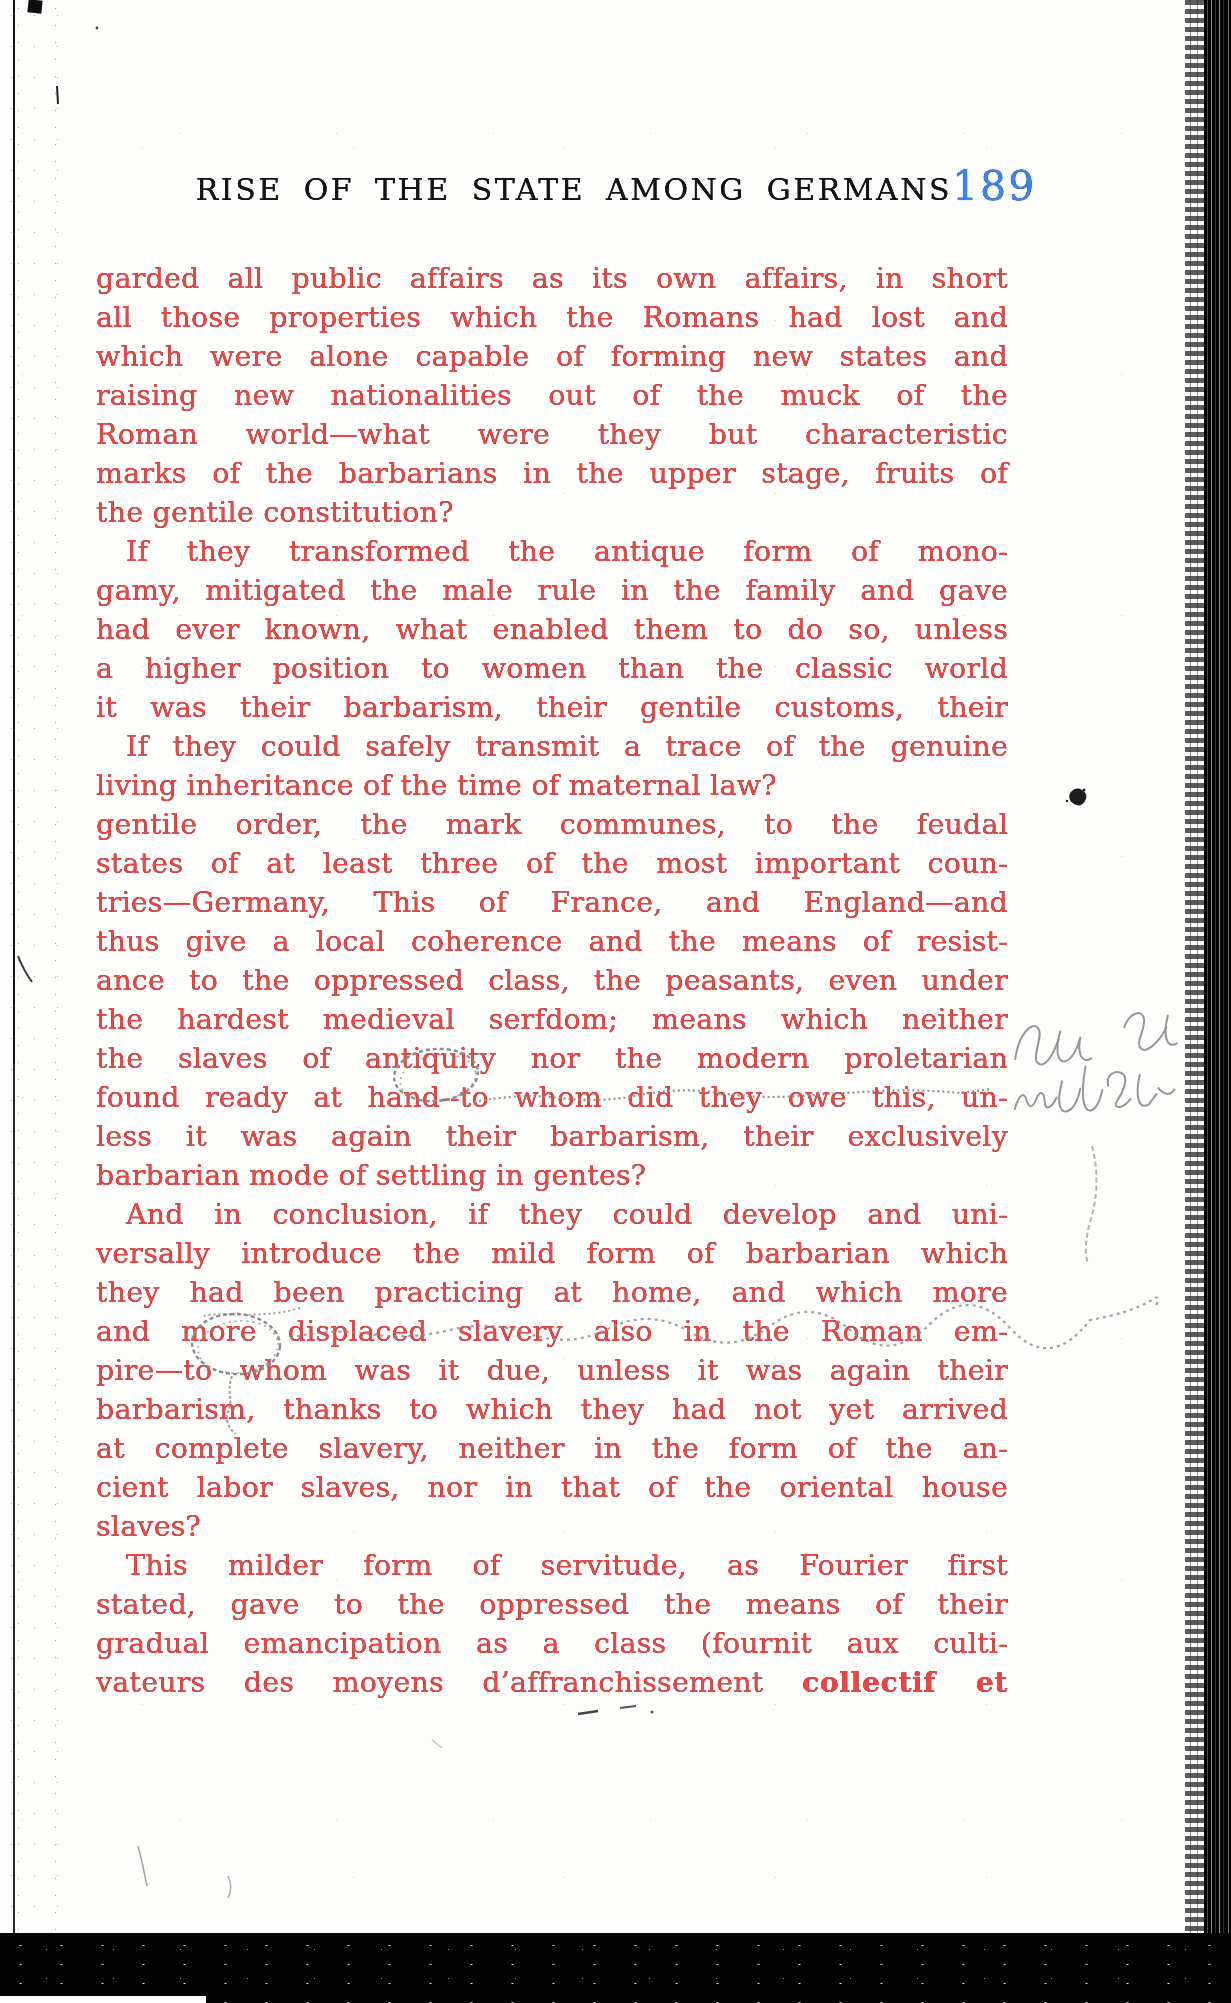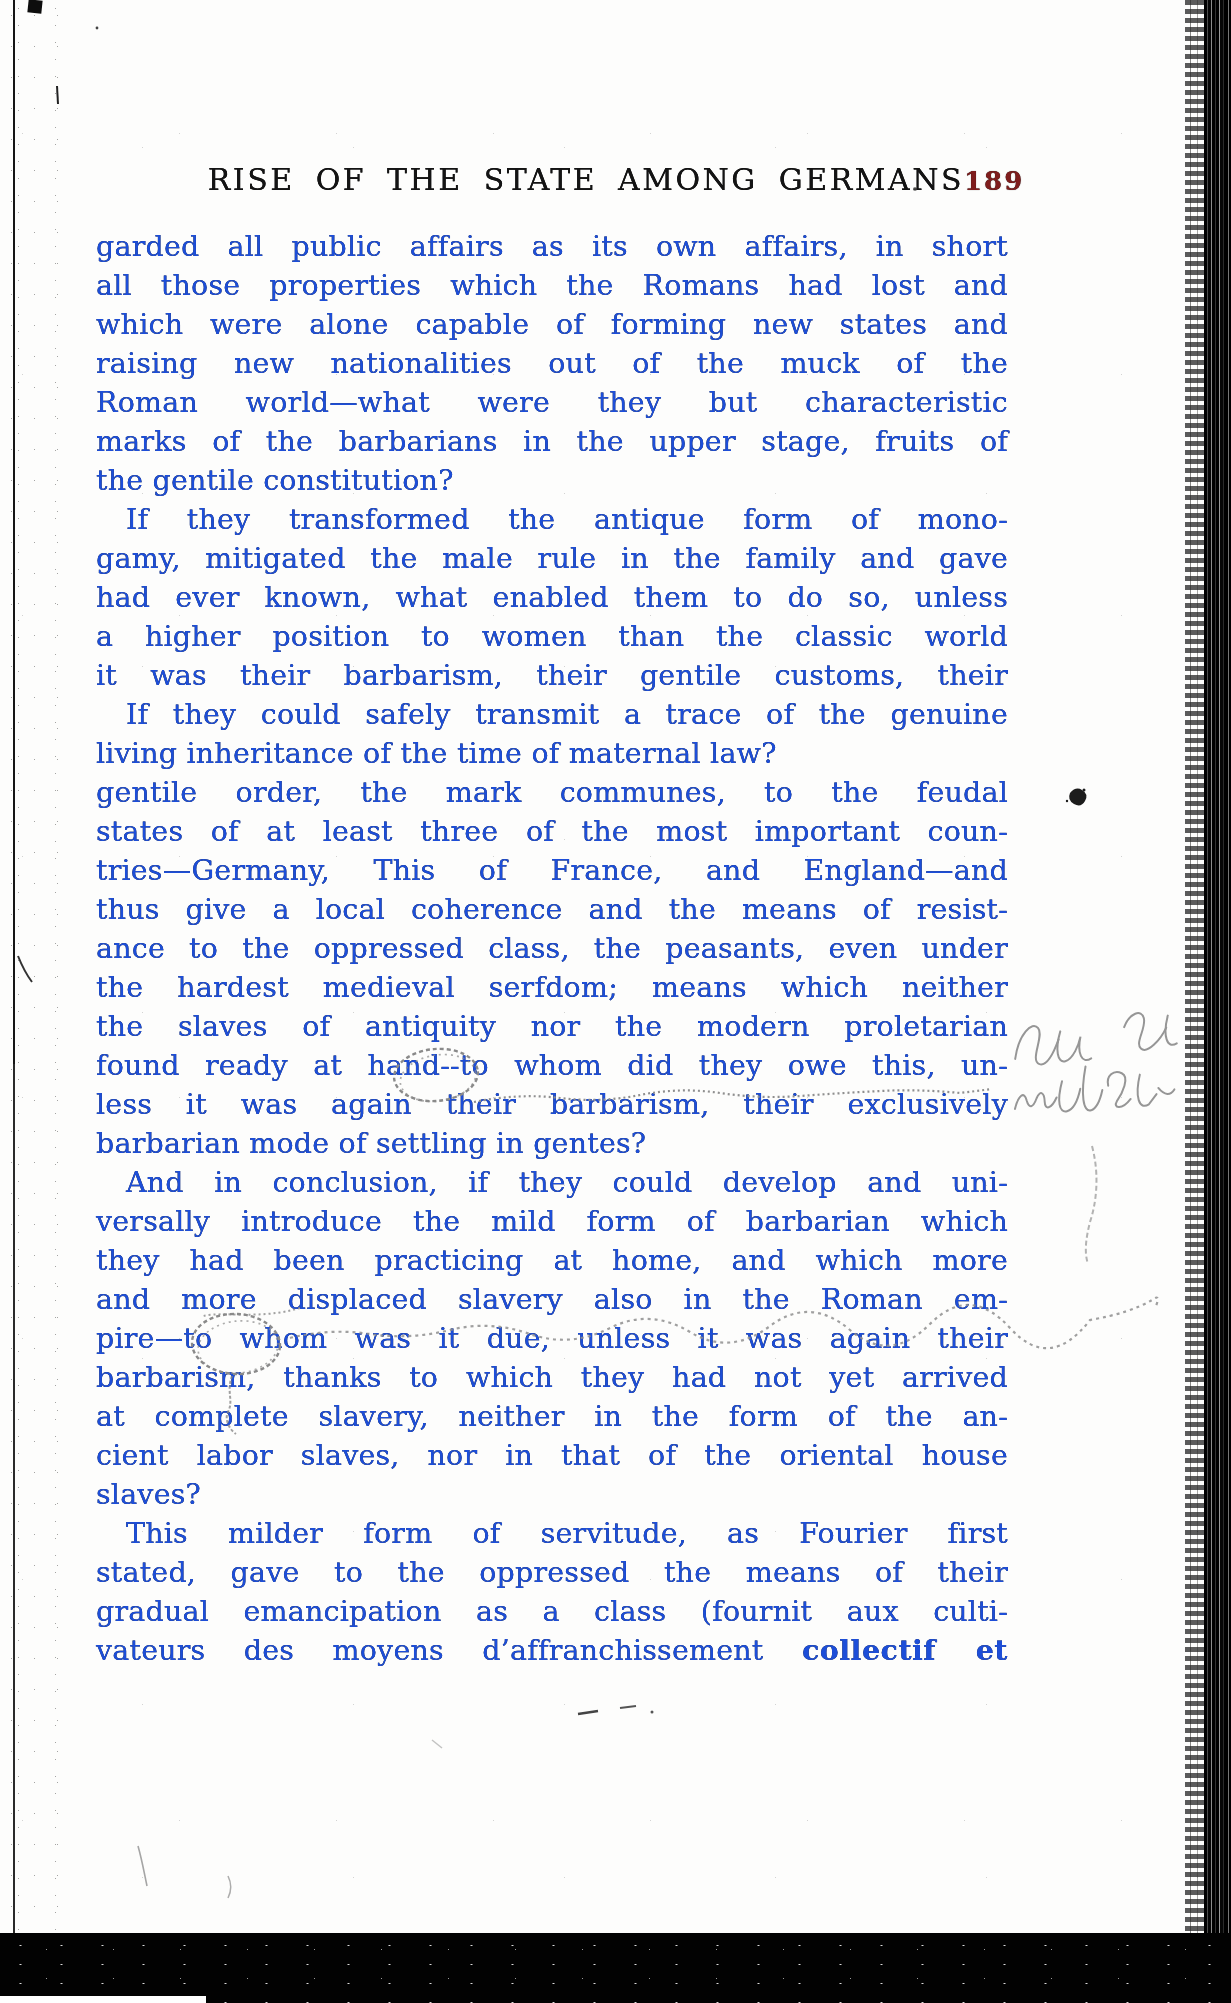--- a/index.html
+++ b/index.html
@@ -41,23 +41,23 @@
   .bottom-band{
     position:absolute;left:0;top:1933px;width:1231px;height:70px;background-color:#020202;
     background-image:radial-gradient(rgba(255,255,255,.85) .8px,transparent 1.2px),
                      radial-gradient(rgba(255,255,255,.6) .7px,transparent 1px);
     background-size:41px 19px,67px 29px;background-position:0 22px,13px 31px;
   }
   .bottom-notch{position:absolute;left:0;top:1996px;width:206px;height:7px;background:#fff;}
 
   .header{position:absolute;top:162px;left:160px;width:848px;display:flex;justify-content:center;align-items:baseline;margin-left:32px;}
   .title{font-size:30px;letter-spacing:2.5px;word-spacing:9px;color:#141414;text-shadow:0 0 .6px #000;white-space:nowrap;}
-  .folio{font-size:26px;letter-spacing:2px;color:#7f1d1d;text-shadow:0 0 .7px #000;font-weight:bold;}
+  .folio{font-size:41px;letter-spacing:2px;color:#3b82f6;text-shadow:0 0 .7px #000;}
 
-  .text-block{position:absolute;left:96px;top:227px;width:912px;color:#1d4ed8;}
+  .text-block{position:absolute;left:96px;top:259px;width:912px;color:#ef4444;}
   .line{
     font-size:28.5px;line-height:39px;height:39px;letter-spacing:.2px;
     text-shadow:0 0 .5px rgba(0,0,0,.9);
   }
   .line.j{text-align:justify;text-align-last:justify;}
   .line.indent{text-indent:30px;}
   .line b{font-weight:bold;letter-spacing:.5px;}
 
   .pencil-overlay{position:absolute;left:0;top:0;pointer-events:none;}
 </style>

